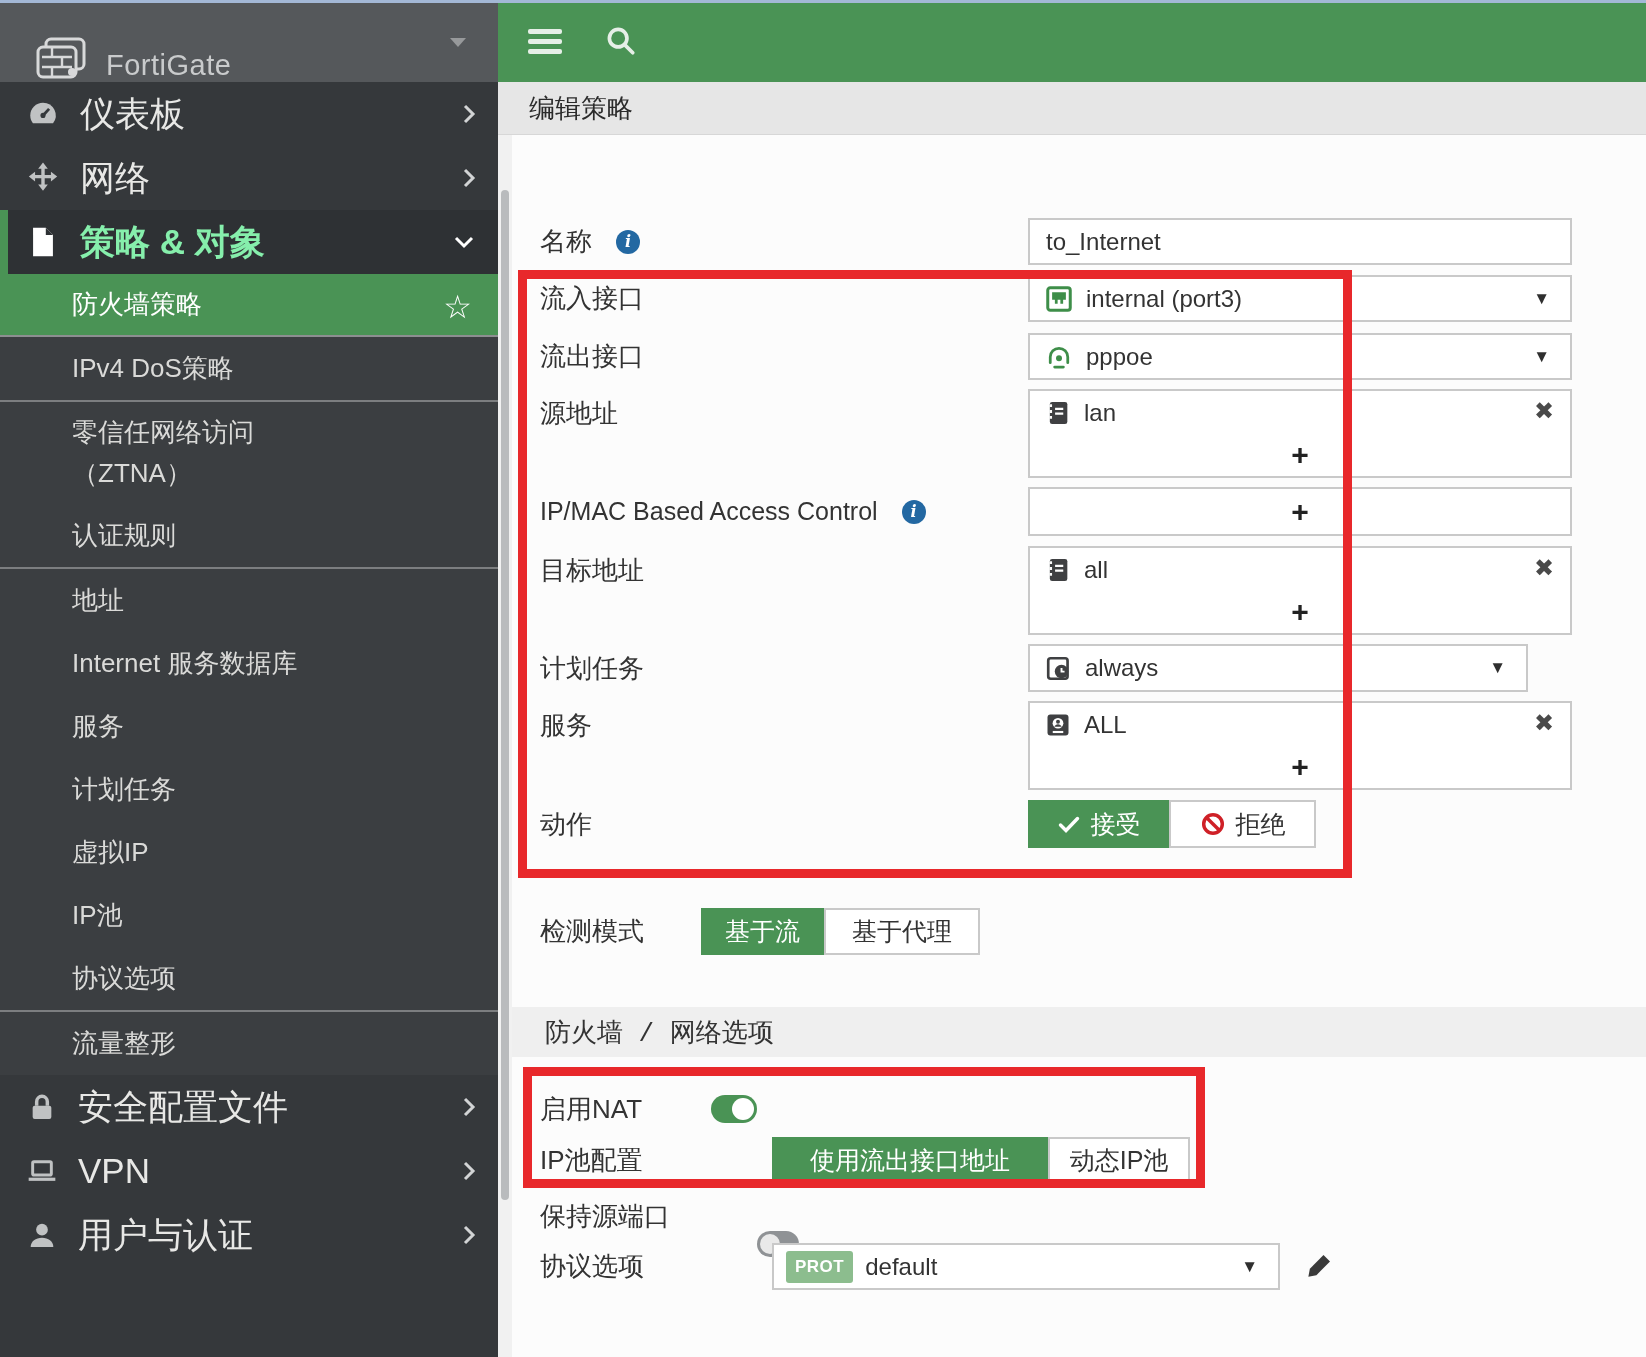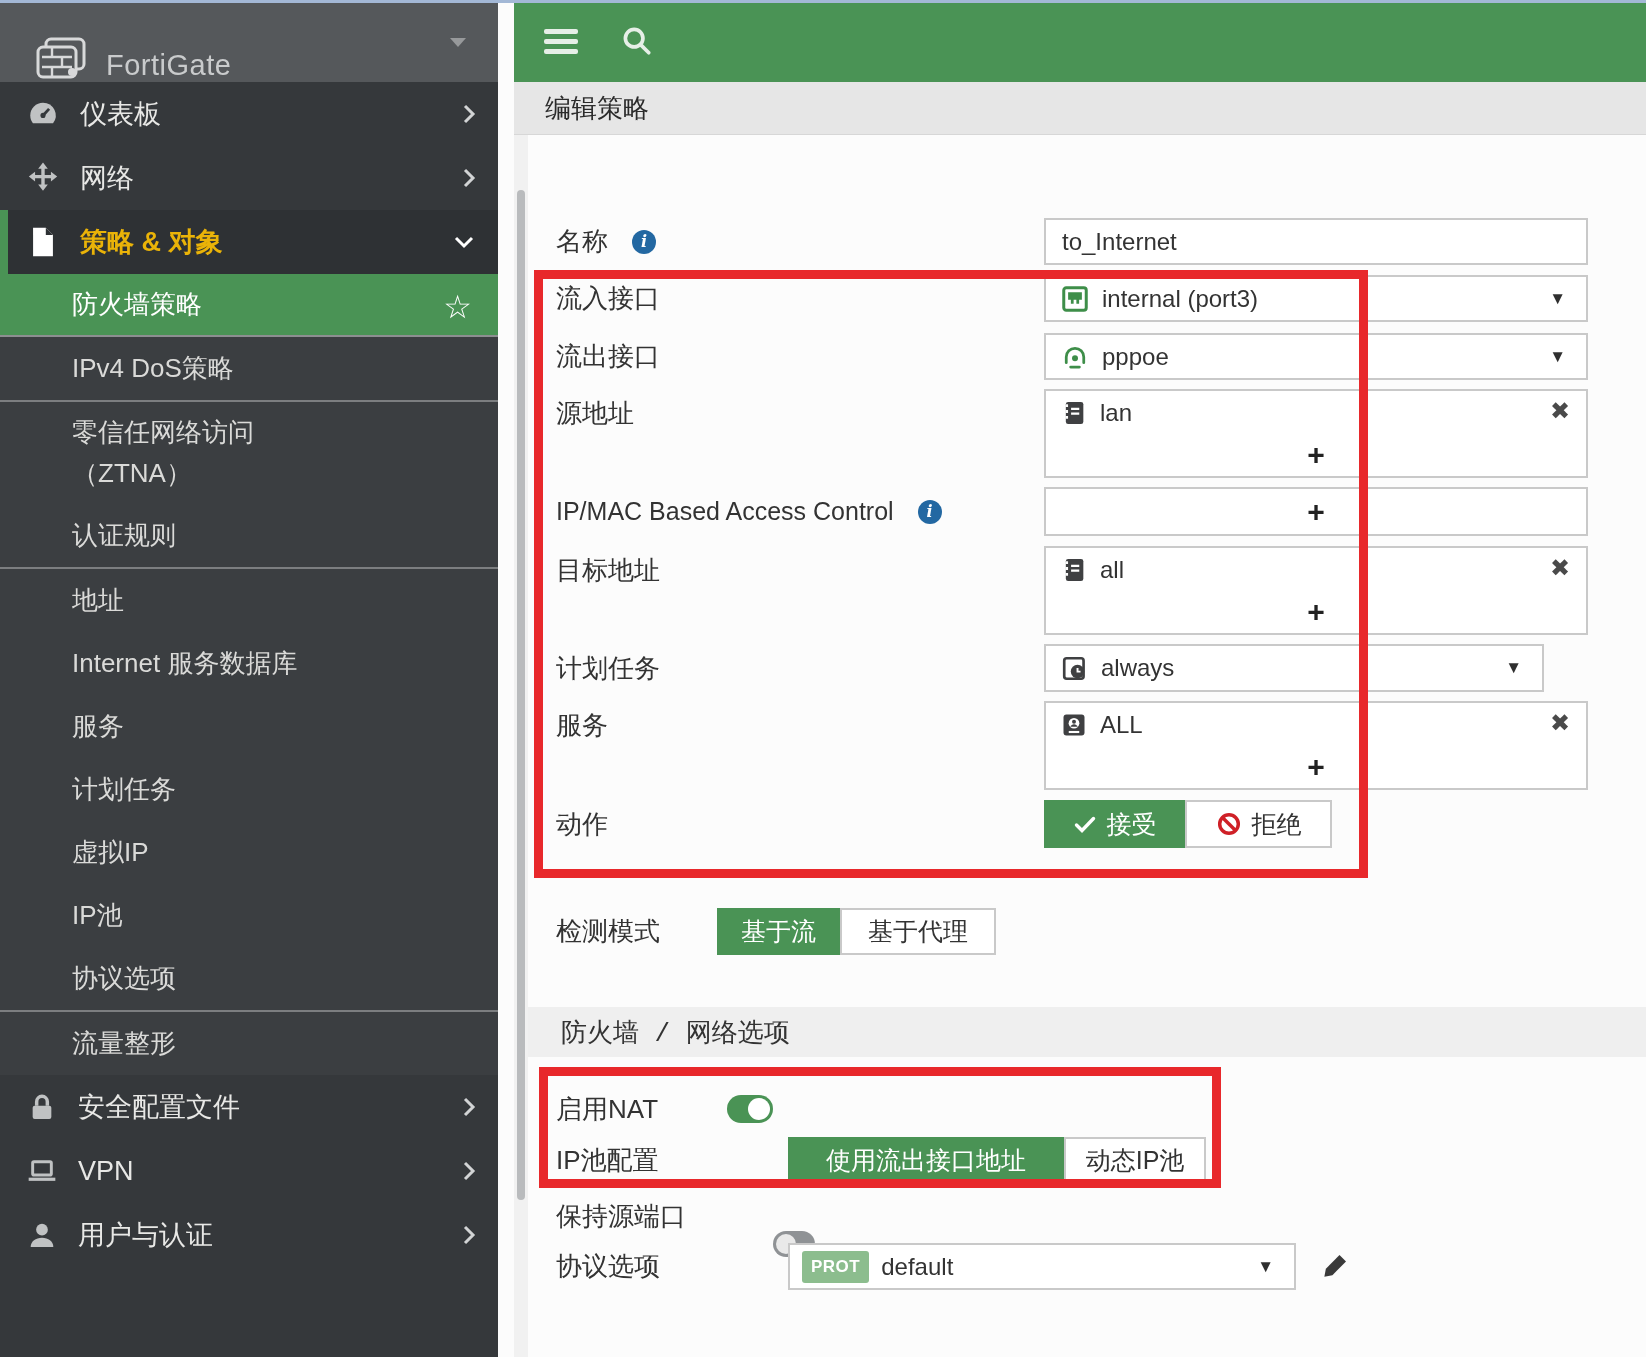--- a/index.html
+++ b/index.html
@@ -10,35 +10,35 @@
 
   
   .sidebar { width:498px; height:1357px; background:#35383b; flex:0 0 498px; overflow:hidden; }
   .logo-bar { height:82px; background:#55585b; display:flex; align-items:flex-end; padding:0 28px 0 34px; position:relative; cursor:pointer; }
   .logo-bar svg { flex:0 0 auto; }
   .brand-name { color:#c9cbcc; font-size:29px; margin-left:16px; letter-spacing:.5px; }
   .logo-caret { position:absolute; right:32px; top:38px; width:0; height:0;
                 border-left:8px solid transparent; border-right:8px solid transparent; border-top:9px solid #97999b; }
 
   .nav-item { height:64px; display:flex; align-items:center; gap:20px; padding:0 24px 0 26px;
-              color:#e8e8e6; font-size:27px; cursor:pointer; position:relative; }
+              color:#e8e8e6; font-size:35px; cursor:pointer; position:relative; }
   .nav-item .chev { position:absolute; right:22px; }
-  .nav-item.active-parent { border-left:8px solid #4a9355; padding-left:18px; background:#2e3134; font-weight:bold; color:#eab308; }
+  .nav-item.active-parent { border-left:8px solid #4a9355; padding-left:18px; background:#2e3134; font-weight:bold; color:#86efac; }
 
   .submenu { background:#3b3e41; }
   .sub-item { min-height:63px; display:flex; align-items:center; padding:0 44px 0 72px;
               color:#dadad8; font-size:26px; cursor:pointer; position:relative; }
   .sub-item.two-line { padding-top:10px; padding-bottom:10px; line-height:41px; }
   .sub-item.two-line .sub-label { max-width:300px; display:inline-block; }
   .sub-item.selected { background:#4a9355; color:#ffffff; border-bottom:2px solid #8d8f91; }
   .sub-item.selected .star { position:absolute; right:26px; top:14px; font-size:32px; color:#fff; }
   .sub-divider { border-top:2px solid #7c7e80; }
 
   
-  .pane { flex:1 1 auto; display:flex; flex-direction:column; height:1357px;padding-left:16px; }
+  .pane { flex:1 1 auto; display:flex; flex-direction:column; height:1357px; }
   .green-bar { height:82px; background:#4a9355; display:flex; align-items:center; flex:0 0 82px; }
   .hamburger { width:34px; margin-left:30px; cursor:pointer; }
   .hamburger i { display:block; height:5px; background:#e6efe7; border-radius:2px; margin:5px 0; }
   .search-btn { margin-left:42px; cursor:pointer; display:flex; }
 
   .title-bar { height:53px; background:#e6e6e6; border-bottom:1px solid #d7d7d7; display:flex; align-items:center; padding-left:31px; flex:0 0 53px; }
   .page-title { font-size:26px; color:#2b2b2b; }
 
   .content { position:relative; flex:1 1 auto; background:#fcfcfc; }
   .vscroll { position:absolute; left:0; top:0; bottom:0; width:14px; background:#f1f1f1; z-index:3; }

